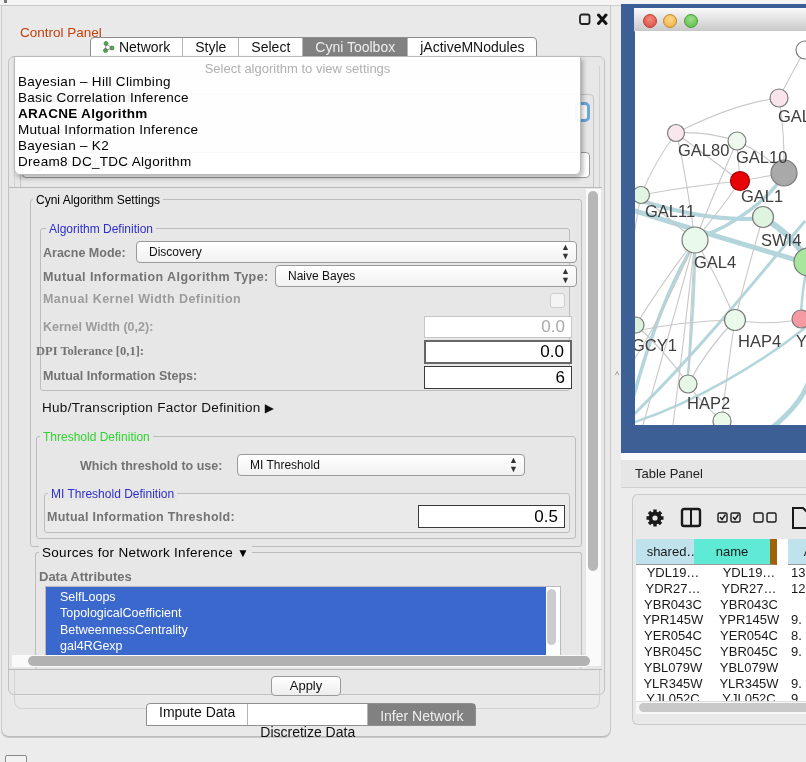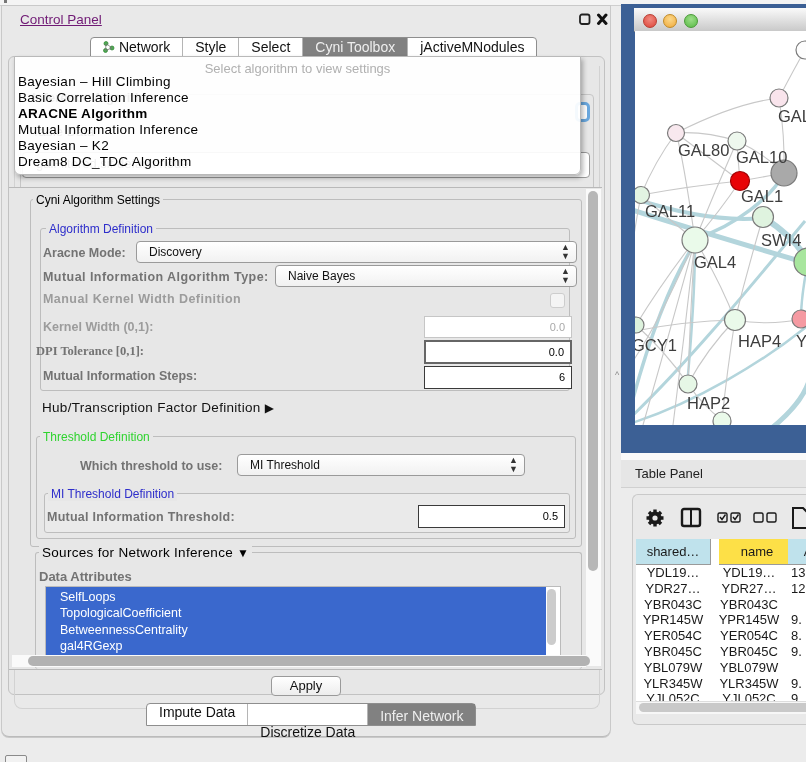--- a/index.html
+++ b/index.html
@@ -7,37 +7,37 @@
   font-family:"Liberation Sans",sans-serif;position:relative;}
 .abs{position:absolute;}
 .b{font-weight:bold;}
 .lbl{position:absolute;font-size:12.5px;font-weight:bold;color:#737373;white-space:nowrap;}
 .grp{position:absolute;border:1px solid #bdbdbd;border-radius:3px;}
 .gtitle{position:absolute;font-size:12px;background:#e7e7e7;padding:0 3px;white-space:nowrap;}
 .combo{position:absolute;background:linear-gradient(#ffffff,#f1f1f1);
   border:1px solid #9a9a9a;border-radius:4px;font-size:12px;color:#111;}
 .combo .ct{position:absolute;left:12px;top:3px;}
 .combo .arr{position:absolute;right:6px;top:1px;font-size:9px;color:#333;line-height:9px;}
-.inp{position:absolute;background:#fff;border:1px solid #3a3a3a;font-size:11px;
+.inp{position:absolute;background:#fff;border:1px solid #3a3a3a;font-size:17px;
   color:#000;text-align:right;padding-right:6px;}
 .tabs{position:absolute;display:flex;background:#fff;border:1px solid #8e8e8e;
   border-radius:4px 4px 0 0;height:18px;font-size:14px;color:#111;}
 .tab{padding:1px 12px 0 12px;white-space:nowrap;border-right:1px solid #b5b5b5;}
 .tab:last-child{border-right:none;}
 .tab.sel{background:#818181;color:#eeeeee;}
 .ditem{position:absolute;left:3px;font-size:13.5px;letter-spacing:0.3px;color:#000;white-space:nowrap;}
 </style>
 </head>
 <body>
 
 <div class="abs" style="left:0;top:0;width:806px;height:5px;background:#f4f4f4;border-bottom:1px solid #cfcfcf;"></div>
 <div class="abs" style="left:4px;top:0;width:3px;height:3px;background:#777;"></div>
 
 <div class="abs" id="cpwin" style="left:2px;top:6px;width:608px;height:730px;background:#e9e9e9;border-bottom:1px solid #bbb;border-radius:0 0 7px 7px;box-shadow:0 0 0 1px #c9c9c9;">
-  <div class="abs" style="left:18px;top:6px;font-size:13.5px;color:#701a75;text-decoration:underline;">Control Panel</div>
+  <div class="abs" style="left:18px;top:19px;font-size:13.5px;color:#c2410c;">Control Panel</div>
 
   <svg class="abs" style="left:575px;top:7px;" width="34" height="14" viewBox="0 0 34 14">
     <rect x="3" y="1.5" width="9.5" height="9.5" rx="2" fill="none" stroke="#222" stroke-width="1.8"></rect>
     <path d="M21.5 2 L29 10.5 M29 2 L21.5 10.5" stroke="#111" stroke-width="3" stroke-linecap="round"></path>
   </svg>
 
   <div class="abs" style="left:6px;top:50px;width:595px;height:637px;background:#e7e7e7;border:1px solid #c2c2c2;border-radius:6px;"></div>
   <div class="abs" style="left:12px;top:60px;width:584px;height:642px;border:1px solid #d2d2d2;border-top:none;border-radius:0 0 8px 8px;"></div>
 
   <div class="tabs" style="left:88px;top:31px;">
@@ -76,21 +76,21 @@
     <span class="ct">Discovery</span>
       <span class="arr">▲<br>▼</span>
   </div>
   <div class="lbl" style="left:41px;top:264px;letter-spacing:0.45px;">Mutual Information Algorithm Type:</div>
   <div class="combo" style="left:273px;top:259px;width:300px;height:20px;">
     <span class="ct">Naive Bayes</span>
       <span class="arr">▲<br>▼</span>
   </div>
   <div class="lbl" style="left:41px;top:286px;color:#9c9c9c;letter-spacing:0.45px;">Manual Kernel Width Definition</div>
   <div class="abs" style="left:548px;top:287px;width:13px;height:13px;background:#f4f4f4;border:1px solid #cdcdcd;border-radius:3px;"></div>
-  <div class="lbl" style="left:41px;top:314px;color:#9c9c9c;">Kernel Width (0,1):</div>
+  <div class="lbl" style="left:41px;top:314px;color:#9c9c9c;">Kernel Width (0,2):</div>
   <div class="inp" style="left:422px;top:310px;width:140px;height:20px;border-color:#c6c6c6;color:#a9a9a9;line-height:20px;">0.0</div>
   <div class="lbl" style="left:34px;top:338px;font-family:Liberation Serif, serif;">DPI Tolerance [0,1]:</div>
   <div class="inp" style="left:422px;top:334px;width:138px;height:20px;border:2px solid #666;line-height:20px;">0.0</div>
   <div class="lbl" style="left:41px;top:363px;">Mutual Information Steps:</div>
   <div class="inp" style="left:422px;top:360px;width:140px;height:21px;line-height:21px;">6</div>
 
   <div class="abs" style="left:40px;top:394px;font-size:13.5px;letter-spacing:0.3px;color:#111;">Hub/Transcription Factor Definition <span style="font-size:12px;">▶</span></div>
 
   <div class="grp" style="left:34px;top:430px;width:538px;height:101px;"></div>
   <div class="gtitle" style="left:38px;top:424px;color:#2fd42f;">Threshold Definition</div>
@@ -256,21 +256,21 @@
     <g stroke="#1a1a1a" stroke-width="1.4" fill="none">
       <rect x="111" y="7" width="9" height="9" rx="1.5"></rect>
       <rect x="124" y="7" width="9" height="9" rx="1.5"></rect>
     </g>
 
     <path d="M150 2 h10 l6 6 v14 h-16 z" fill="none" stroke="#1a1a1a" stroke-width="2"></path>
   </svg>
 
   <div class="abs" style="left:3px;top:44px;width:171px;height:162px;background:#fff;overflow:hidden;font-size:13px;color:#1a1a1a;">
     <div class="abs" style="left:0;top:0;width:74px;height:25px;background:#bfe2ec;border-right:1px solid #9a9a9a;border-bottom:1px solid #9a9a9a;text-align:center;line-height:25px;">shared…</div>
-    <div class="abs" style="left:83px;top:0;width:76px;height:25px;background:#fde047;border-right:1px solid #a16207;border-bottom:1px solid #9a9a9a;text-align:center;line-height:25px;">name</div>
+    <div class="abs" style="left:58px;top:0;width:76px;height:25px;background:#5eead4;border-right:7px solid #a16207;border-bottom:1px solid #9a9a9a;text-align:center;line-height:25px;">name</div>
     <div class="abs" style="left:152px;top:0;width:40px;height:25px;background:#bfe2ec;border-bottom:1px solid #9a9a9a;text-align:center;line-height:25px;">A</div>
     <div class="abs" style="left:0;top:26px;width:74px;text-align:center;line-height:15.8px;">YDL19…<br>YDR27…<br>YBR043C<br>YPR145W<br>YER054C<br>YBR045C<br>YBL079W<br>YLR345W<br>YJL052C</div>
     <div class="abs" style="left:75px;top:26px;width:76px;text-align:center;line-height:15.8px;">YDL19…<br>YDR27…<br>YBR043C<br>YPR145W<br>YER054C<br>YBR045C<br>YBL079W<br>YLR345W<br>YJL052C</div>
     <div class="abs" style="left:155px;top:26px;width:30px;text-align:left;line-height:15.8px;">13…<br>12…<br><br>9.<br>8.<br>9.<br><br>9.<br>9</div>
   </div>
 
   <div class="abs" style="left:3px;top:206px;width:171px;height:12px;background:#f7f7f7;border-top:1px solid #ddd;"></div>
   <div class="abs" style="left:6px;top:208px;width:168px;height:9px;background:#c9c9c9;border-radius:5px 0 0 5px;"></div>
 </div>
 

